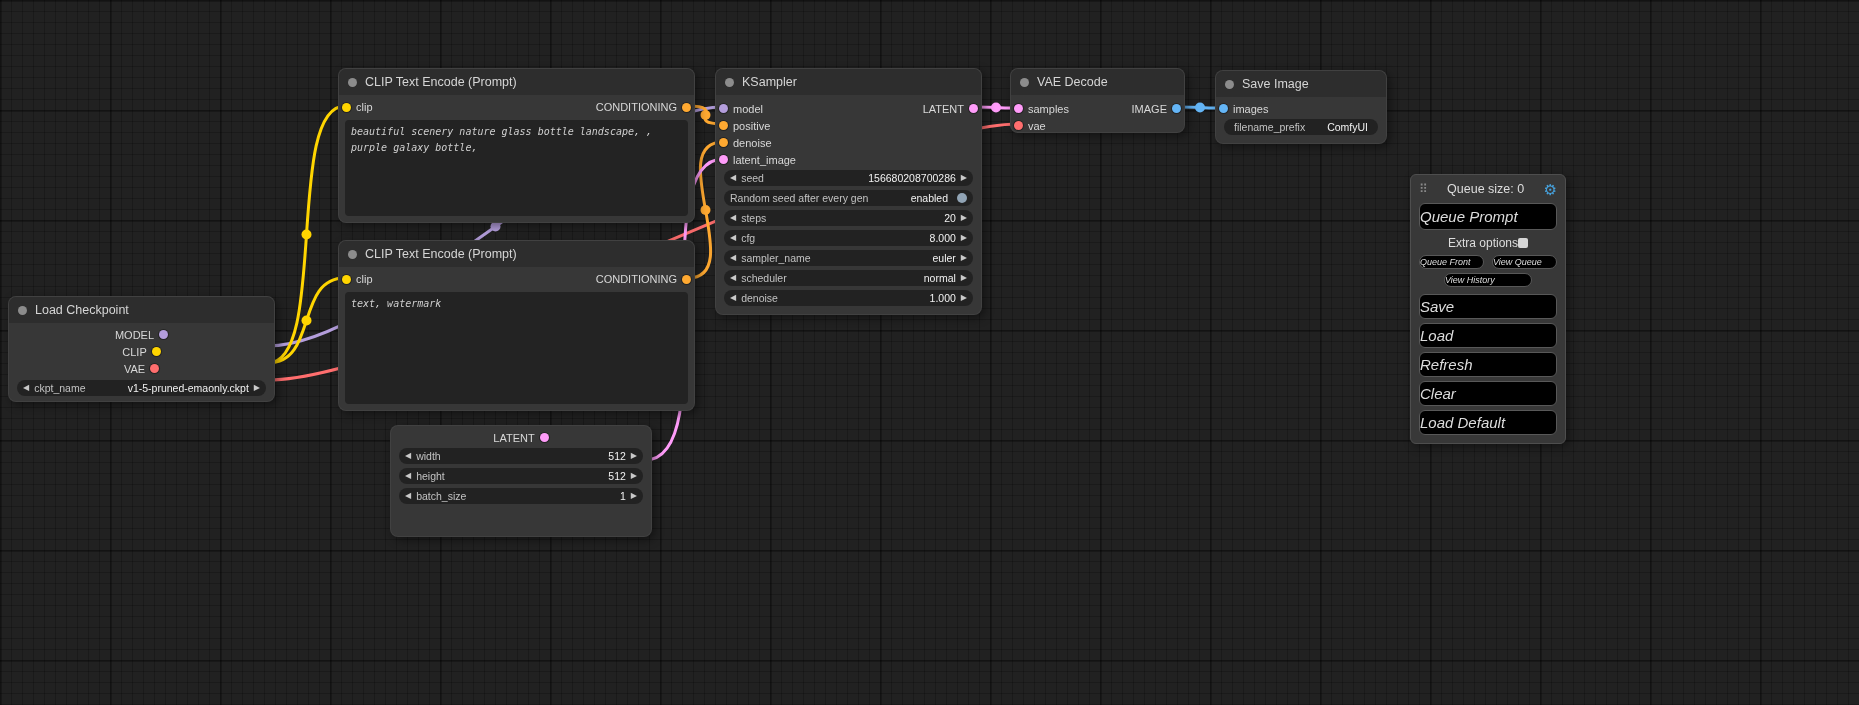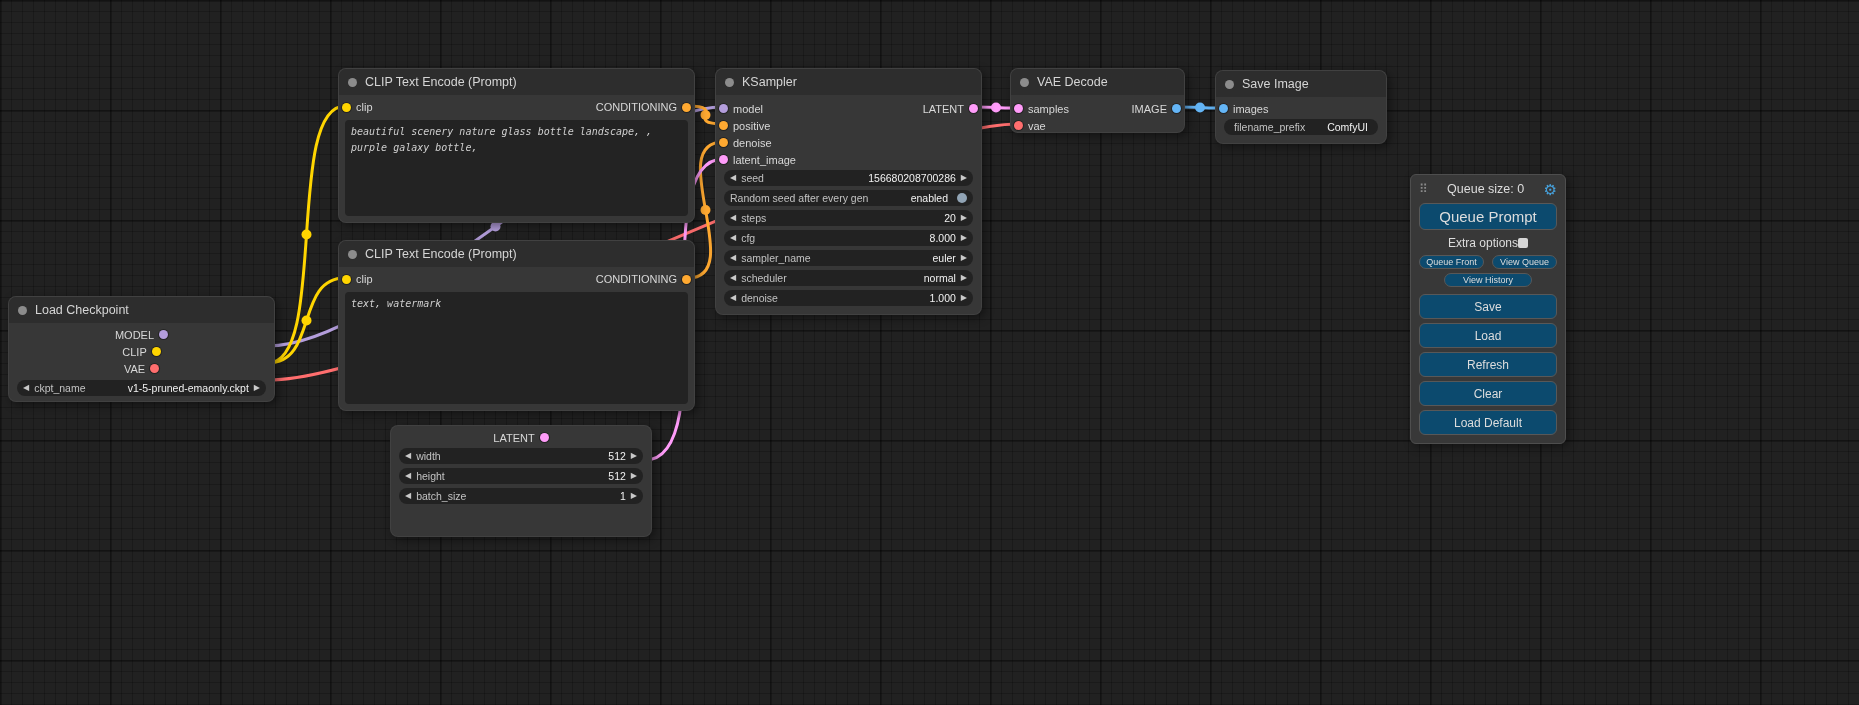--- a/index.html
+++ b/index.html
@@ -58,30 +58,30 @@
   .menu{
     position:absolute;left:1410px;top:174px;width:156px;z-index:5;
     background:#383838;border:1px solid #4e4e4e;border-radius:6px;
     padding:4px 8px 8px;box-sizing:border-box;
     box-shadow:3px 3px 10px rgba(0,0,0,.4);
   }
   .menu-header{display:flex;align-items:center;justify-content:space-between;height:20px;color:#ddd;font-size:12.5px}
   .drag-handle{color:#8a8a8a;font-size:12px}
   .gear{color:#46a1dc;font-size:15px;line-height:1}
   .btn{
-    display:block;width:100%;background:#0c4a6e;border:1px solid #585858;border-radius:6px;
-    color:#ddd;text-align:center;box-sizing:border-box;font-family:inherit;cursor:pointer;padding:0;
+    display:block;width:100%;background:#000000;border:1px solid #585858;border-radius:6px;
+    color:#ddd;text-align:left;box-sizing:border-box;font-family:inherit;cursor:pointer;padding:0;font-style:italic;
   }
   .btn-large{height:27px;font-size:15px;margin:4px 0 4px}
   .extra-row{display:flex;align-items:center;justify-content:center;color:#ddd;font-size:12px;height:18px;margin-bottom:3px}
   .checkbox{width:10px;height:10px;background:#d6d6d6;border-radius:2px;flex:none}
   .small-row{display:flex;gap:8px;margin-bottom:4px}
   .btn-small{flex:1;height:14px;font-size:9px;border-radius:7px;line-height:1}
   .btn-vh{width:88px;height:14px;font-size:9px;border-radius:7px;margin:0 auto 7px;line-height:1}
-  .btn-med{height:25px;font-size:12px;margin-bottom:4px}
+  .btn-med{height:25px;font-size:15px;margin-bottom:4px}
   .btn-med.last{margin-bottom:0}
 </style>
 </head>
 <body>
 
 <svg class="wires" width="1859" height="705" viewBox="0 0 1859 705">
   <path style="stroke:var(--c-model)" d="M 268 346 C 388 346 603 107 723 107"></path>
   <path style="stroke:var(--c-clip)" d="M 268 363 C 328 363 285 106 345 106"></path>
   <path style="stroke:var(--c-clip)" d="M 268 363 C 318 363 295 278 345 278"></path>
   <path style="stroke:var(--c-vae)" d="M 268 380 C 418 380 868 124 1018 124"></path>

